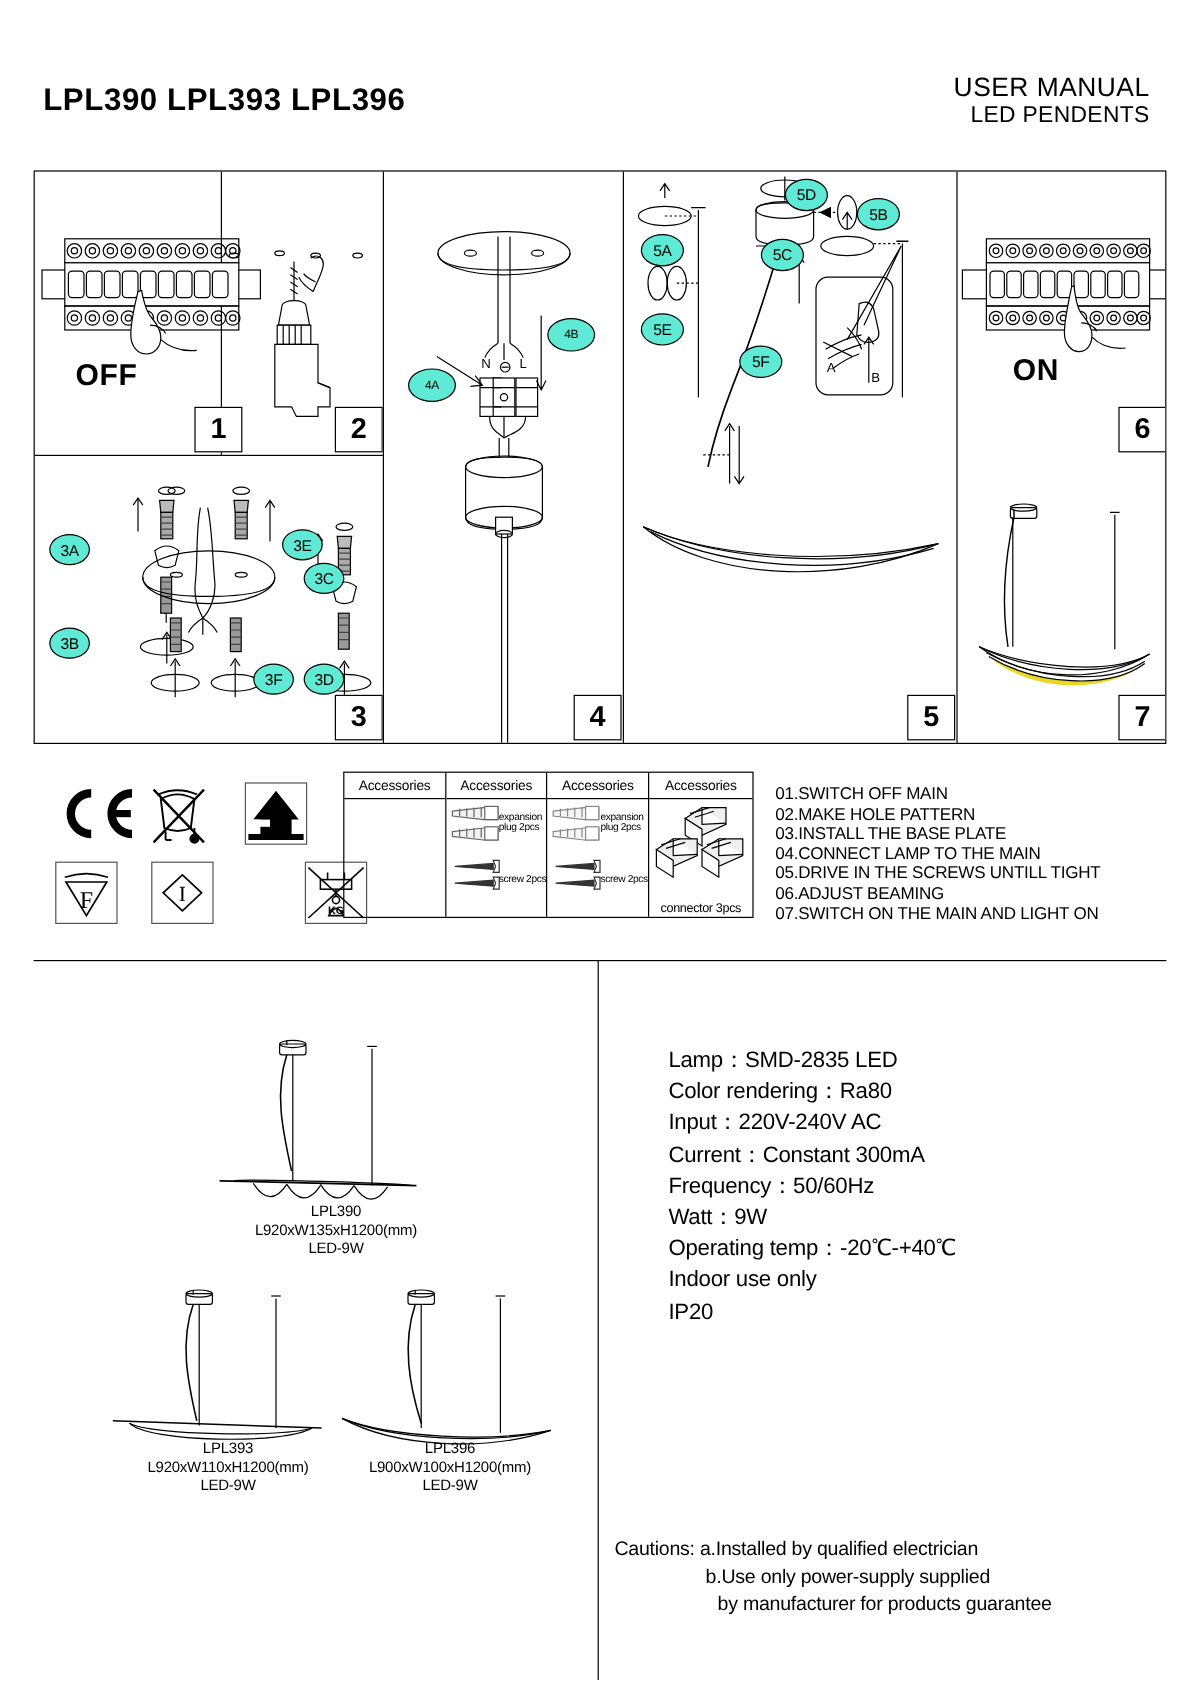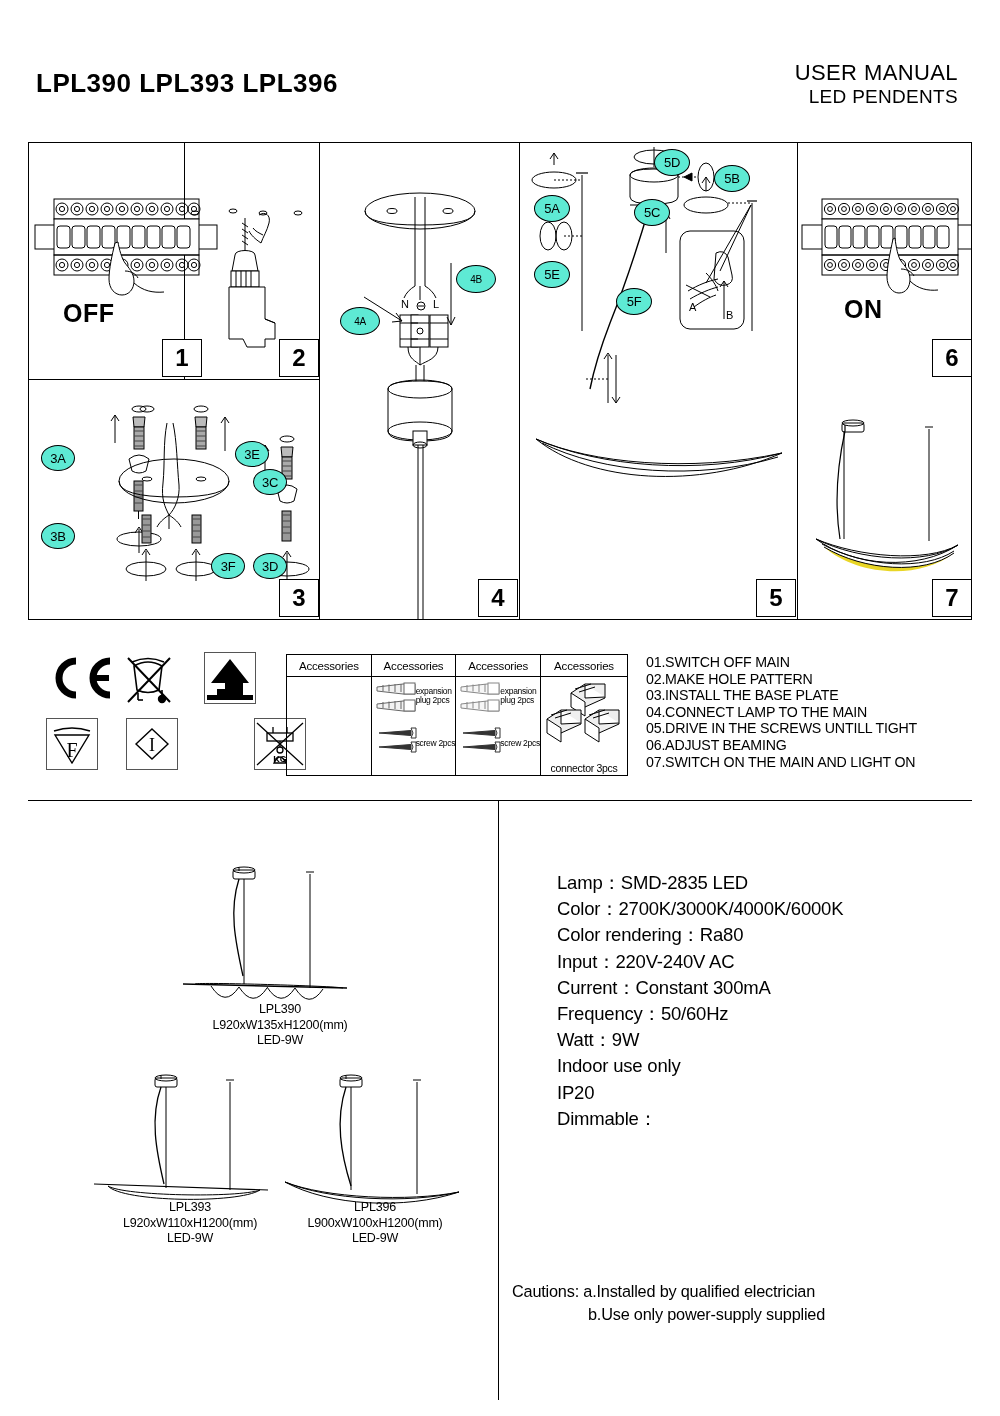--- a/index.html
+++ b/index.html
@@ -42,21 +42,21 @@
   }
 
   
   .inforow { position: absolute; left: 28px; top: 640px; width: 944px; height: 155px; }
 
   .cert-area { position: absolute; left: 8px; top: 8px; width: 250px; height: 140px; }
   .ce-mark { position: absolute; left: 10px; top: 8px; }
   .sym-box { position: absolute; border: 1.2px solid #555; background: #fff; }
 
   .acc-table {
-    position: absolute; left: 258px; top: 14px;
+    position: absolute; left: 258px; top: 3px;
     width: 342px; height: 122px;
     border: 1.3px solid #000;
     display: flex;
   }
   .acc-col { flex: 1; border-right: 1.3px solid #000; position: relative; }
   .acc-col:last-child { border-right: none; }
   .acc-hd {
     height: 22px; border-bottom: 1.3px solid #000;
     display: flex; align-items: center; justify-content: center;
     font-size: 11.5px; letter-spacing: -0.2px;
@@ -755,29 +755,29 @@
         <path d="M40 112 C82 130 164 134 214 122"></path>
       </g>
     </svg>
     <div class="prod-cap">LPL396</div>
     <div class="prod-cap">L900xW100xH1200(mm)</div>
     <div class="prod-cap">LED-9W</div>
   </div>
 
   <div class="specs">
     <div>Lamp：SMD-2835 LED</div>
-    <div>Color：2700K/3000K/4000K/6000K</div>
     <div>Color rendering：Ra80</div>
     <div>Input：220V-240V AC</div>
     <div>Current：Constant 300mA</div>
     <div>Frequency：50/60Hz</div>
     <div>Watt：9W</div>
+    <div>Operating temp：-20℃-+40℃</div>
     <div>Indoor use only</div>
     <div>IP20</div>
-    <div>Dimmable：</div>
   </div>
 
   <div class="cautions">
     <div>Cautions: a.Installed by qualified electrician</div>
     <div class="caut-ind">b.Use only power-supply supplied</div>
+    <div class="caut-ind2">by manufacturer for products guarantee</div>
   </div>
 
 </div>
 
 </body></html>

